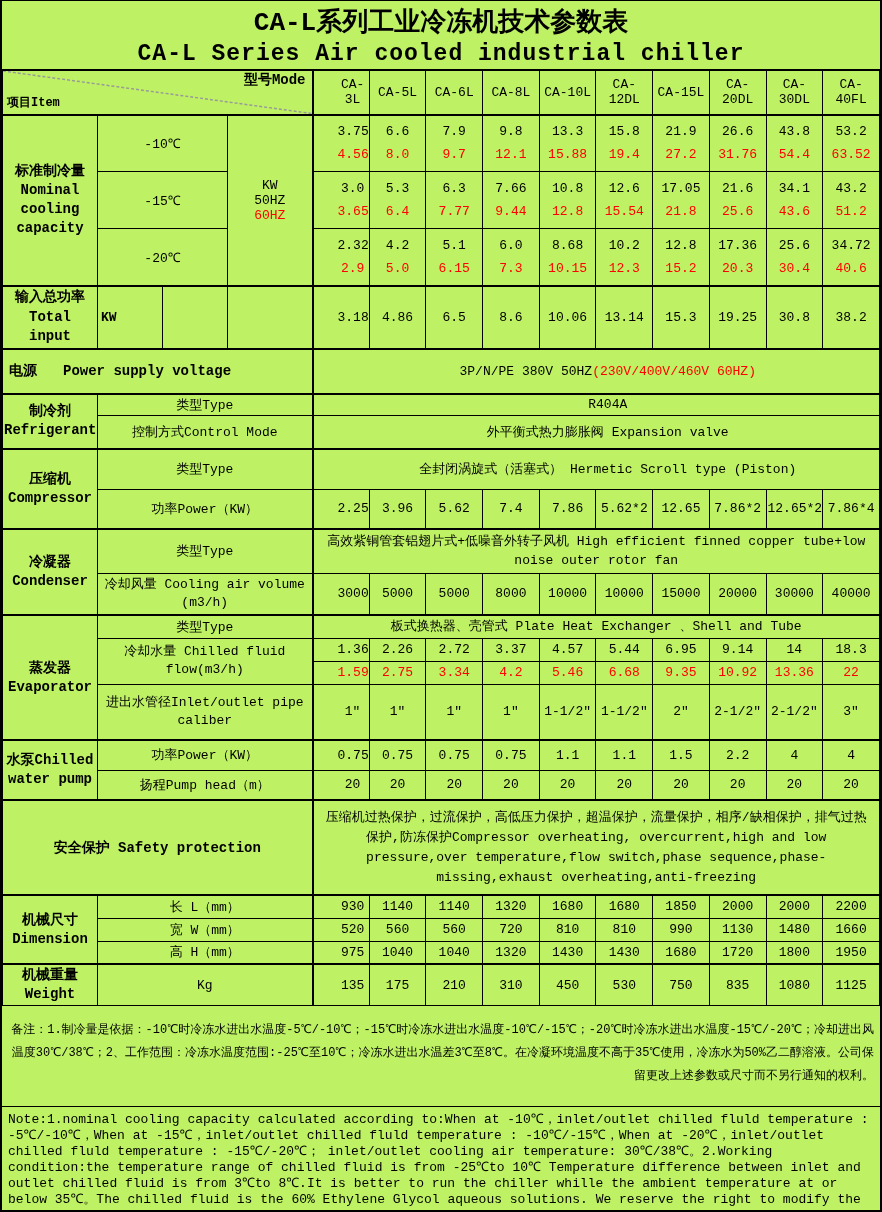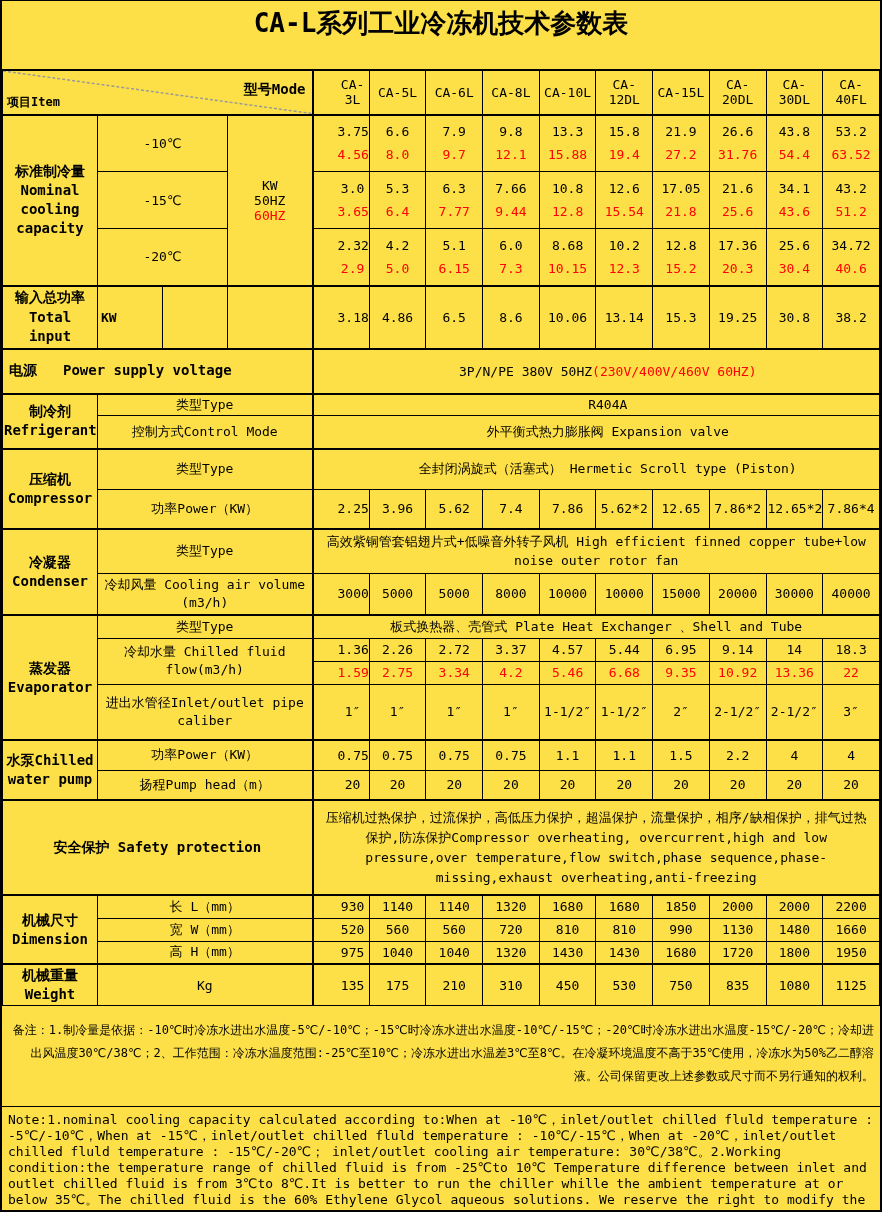--- a/index.html
+++ b/index.html
@@ -8,21 +8,22 @@
     width: 882px;
     font-family: "DejaVu Sans Mono", "DejaVu Sans", monospace;
     color: #000;
   }
   .page {
     width: 882px;
     height: 1212px;
     border: 2px solid #000;
     border-top-width: 1px;
     overflow: hidden;
-    background: #fde047;
+    background: #bef264;
+    font-family: Liberation Mono, monospace;
   }
   
   .title-block { height: 69px; border-bottom: 1px solid #000; text-align: center; padding-top: 5px; }
   .title-zh { font-size: 26px; font-weight: bold; line-height: 34px; }
   .title-en { font-size: 23px; font-weight: bold; line-height: 29px; letter-spacing: 1px; }
 
   
   table { width: 100%; border-collapse: collapse; table-layout: fixed; }
   td { border: 1px solid #000; text-align: center; vertical-align: middle; font-size: 13px; overflow: hidden; padding: 1px 1px; }
   tr.s td { border-top: 2px solid #000; }          
@@ -34,21 +35,21 @@
   .lblA span { display: block; }
   .narrow-en { max-width: 64px; margin: 1px auto; }
   .sub { font-size: 13px; margin-top: 11px; }
   .dual div { line-height: 23px; }
   .v60 { color: #FF0000; }
   tr.red-row td.c { color: #FF0000; }
 
   
   td.diagonal { position: relative; padding: 0; }
   .diag-svg { position: absolute; left: 0; top: 0; width: 100%; height: 100%; }
-  .diag-mode { position: absolute; top: 10px; right: 6px; font-weight: bold; font-size: 14px; }
+  .diag-mode { position: absolute; top: 0; right: 6px; font-weight: bold; font-size: 14px; }
   .diag-item { position: absolute; bottom: 3px; left: 4px; font-weight: bold; font-size: 12px; }
 
   .row-header { height: 44px; }
   .row-cool { height: 57px; }
   .row-input { height: 50px; }
   .row-power { height: 45px; }
   .row-reftype { height: 21px; }
   .row-refctrl { height: 34px; }
   .row-comp { height: 40px; }
   .row-condtype { height: 44px; }
@@ -76,20 +77,21 @@
     padding: 5px 6px 0 6px; font-size: 13px; line-height: 16px; text-align: left;
   }
 </style>
 </head>
 <body>
 
 <div class="page">
 
   <div class="title-block">
     <div class="title-zh">CA-L系列工业冷冻机技术参数表</div>
+    <div class="title-en">CA-L Series Air cooled industrial chiller</div>
   </div>
 
   <table>
     <colgroup>
       <col style="width:95px">
         <col style="width:65px">
         <col style="width:65px">
         <col style="width:85px">
       <col>
         <col>

